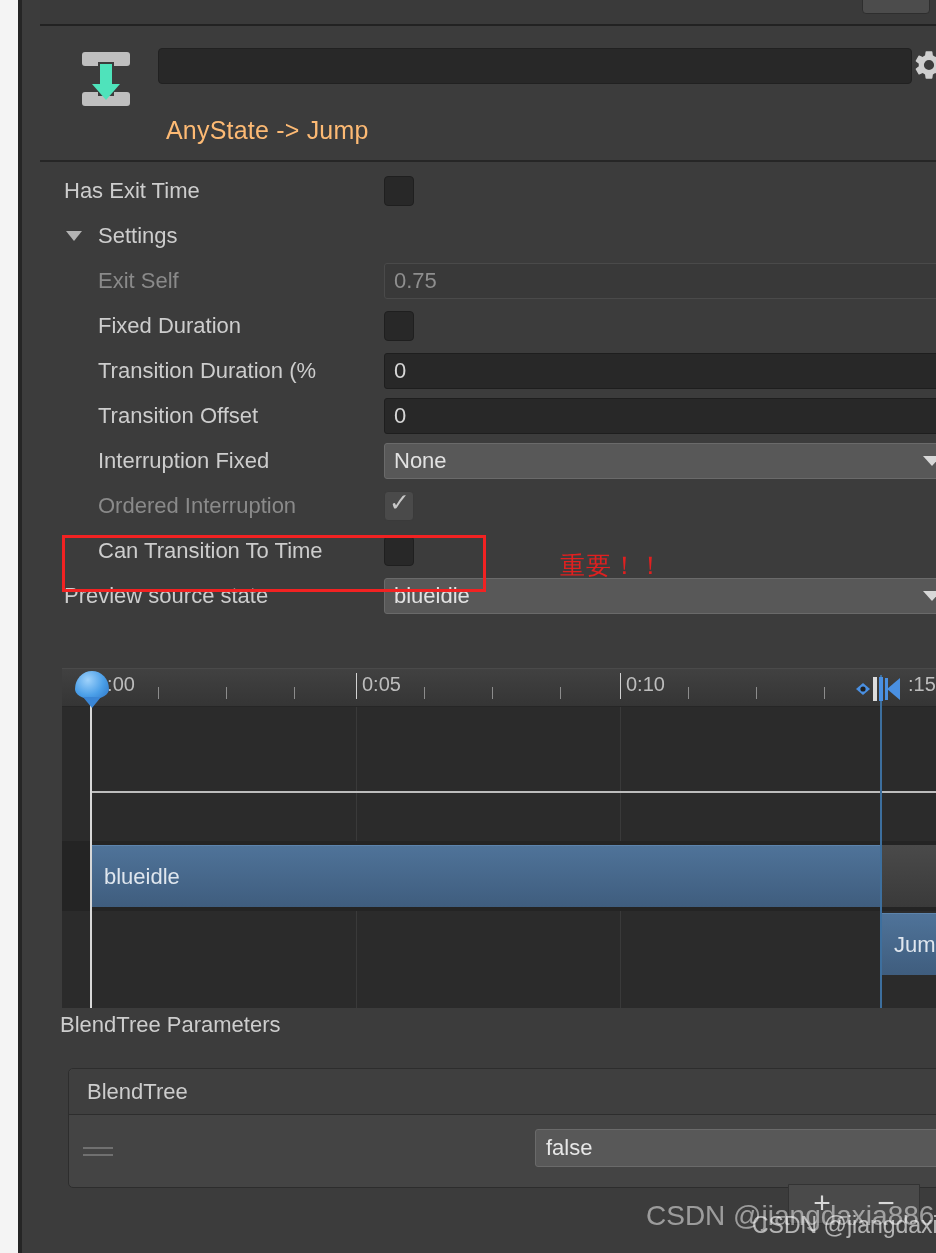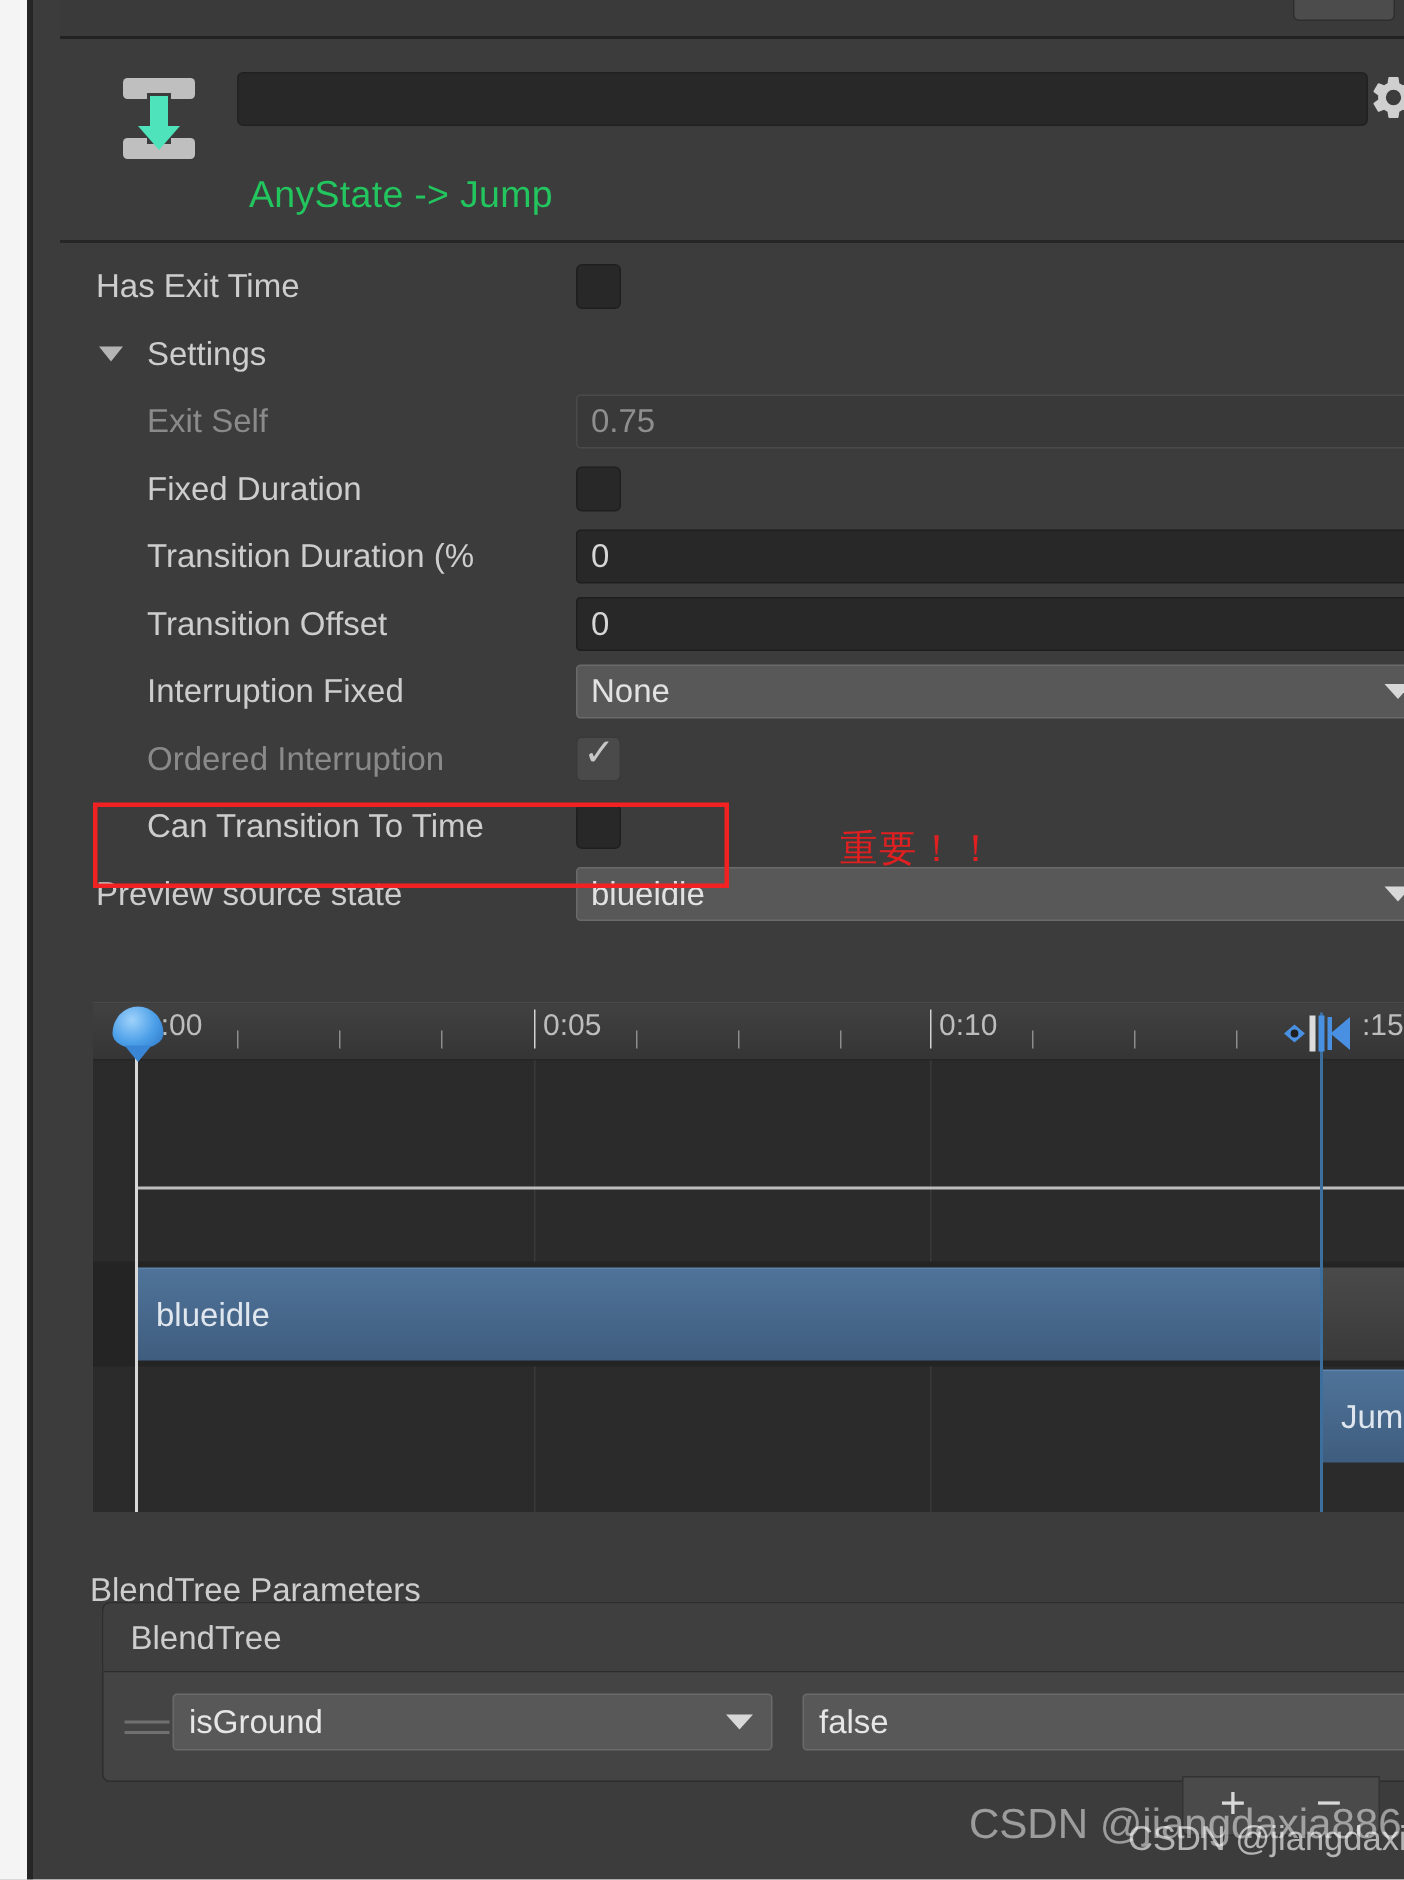--- a/index.html
+++ b/index.html
@@ -81,21 +81,21 @@
   }
   .gear-icon {
     position: absolute;
     right: 12px; top: 20px;
     width: 34px; height: 34px;
   }
   .header-title {
     position: absolute;
     left: 126px; top: 88px;
     font-size: 25px;
-    color: #22c55e;
+    color: #fdba74;
     letter-spacing: .2px;
   }
 
   
   .props {
     position: absolute;
     left: 22px; top: 168px;
     width: 914px;
   }
   .row {
@@ -320,21 +320,20 @@
     height: 28px;
     transform: translateX(-50%);
   }
 
   
   .blendtree-label {
     position: absolute;
     left: 38px; top: 1012px;
     font-size: 22px;
     color: #cdcdcd;
-    margin-top: 35px;
   }
   .cond-box {
     position: absolute;
     left: 46px; top: 1068px;
     width: 872px; height: 120px;
     background: #444444;
     border: 1px solid #2d2d2d;
     border-radius: 5px;
     box-sizing: border-box;
   }
@@ -592,24 +591,20 @@
     <div class="cond-box">
       <div class="cond-header">
         <span>BlendTree</span>
       </div>
 
       <div class="drag-handle">
         <i></i>
           <i></i>
       </div>
 
-      <div class="cond-param">
-        <span>isGround</span>
-        <i class="dd-arrow"></i>
-      </div>
 
       <div class="cond-value">
         <span>false</span>
         <i class="dd-arrow"></i>
       </div>
     </div>
 
     <div class="cond-footer"></div>
     <div class="footer-btns">
       <div class="fbtn plus">+</div>

